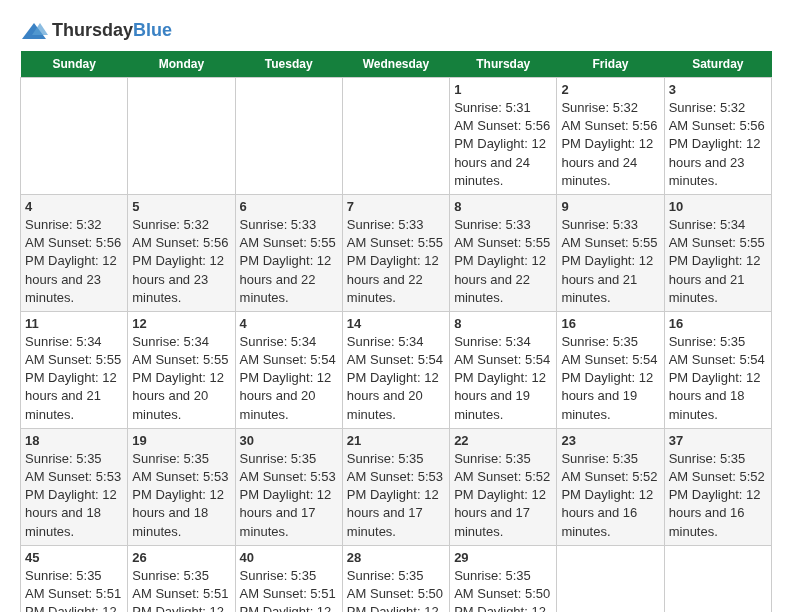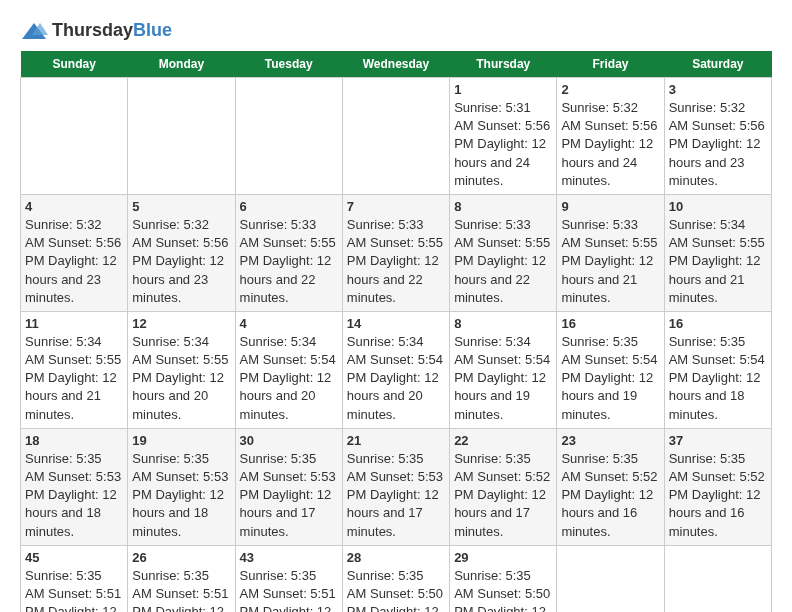--- a/index.html
+++ b/index.html
@@ -309,21 +309,21 @@
 and 15 minutes.</div>
         </td>
         <td>
           <div class="day-number">26</div>
           <div class="day-detail">Sunrise: 5:35 AM
 Sunset: 5:51 PM
 Daylight: 12 hours
 and 15 minutes.</div>
         </td>
         <td>
-          <div class="day-number">43</div>
+          <div class="day-number">40</div>
           <div class="day-detail">Sunrise: 5:35 AM
 Sunset: 5:51 PM
 Daylight: 12 hours
 and 15 minutes.</div>
         </td>
         <td>
           <div class="day-number">28</div>
           <div class="day-detail">Sunrise: 5:35 AM
 Sunset: 5:50 PM
 Daylight: 12 hours

